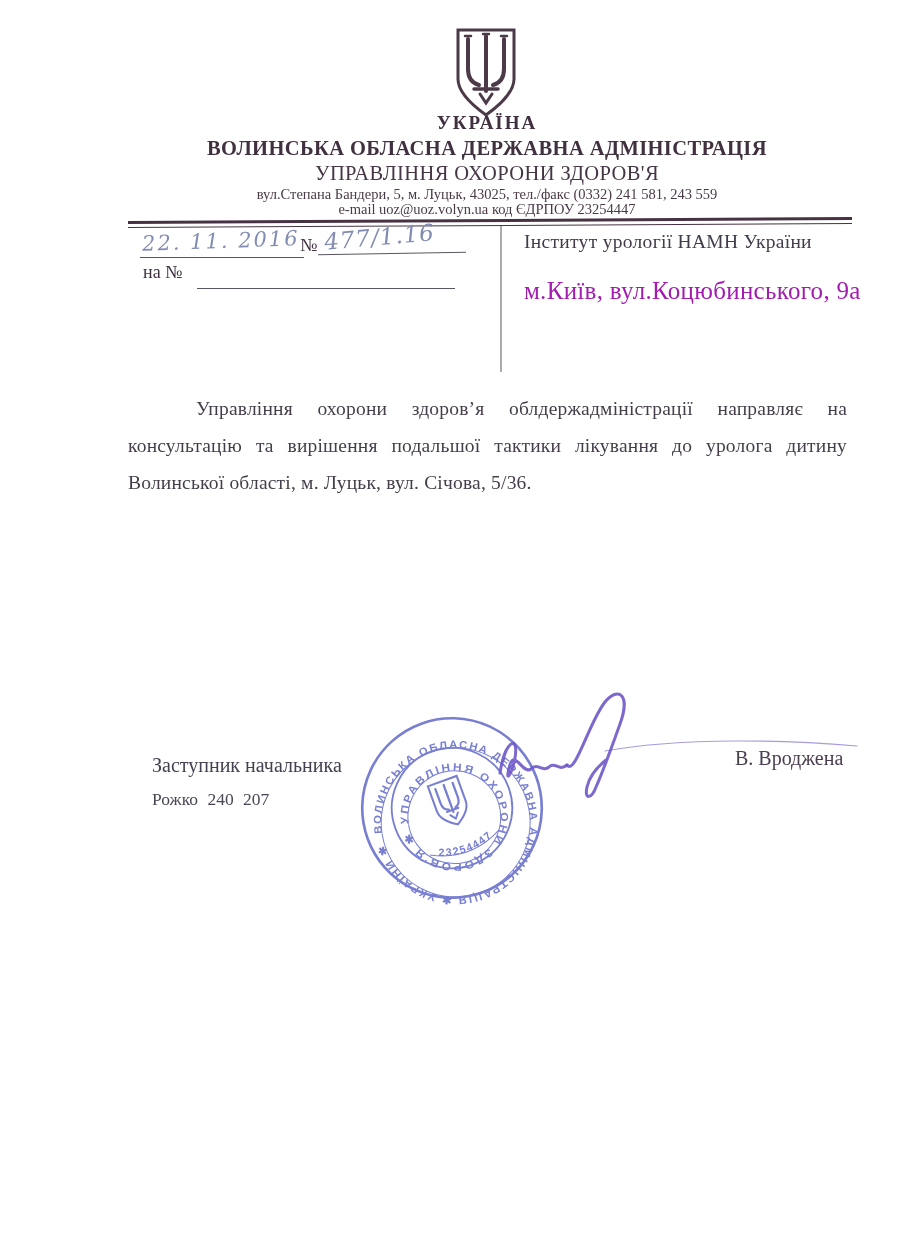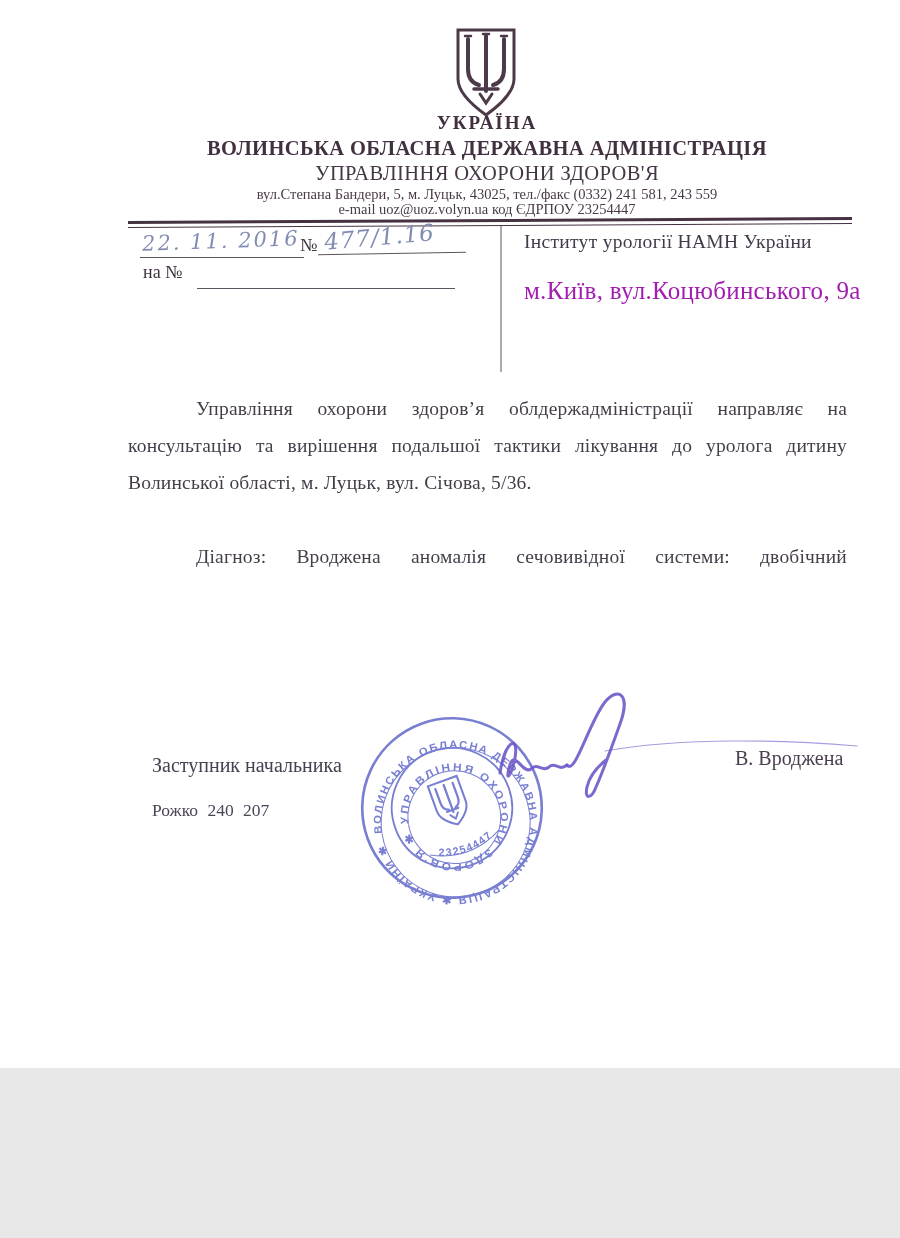--- a/index.html
+++ b/index.html
@@ -1,18 +1,18 @@
 <!DOCTYPE html>
 <html><head>
 <meta charset="utf-8">
 <style>
   * { margin:0; padding:0; box-sizing:border-box; }
   html,body { background:#e8e8e8; }
   .page {
-    position:relative; width:900px; height:1068px; background:#ffffff;
+    position:relative; width:900px; height:1238px; background:#ffffff;
     font-family:"Liberation Serif", serif; color:#3f3140; overflow:hidden;
     margin:0 auto;
   }
   .abs { position:absolute; }
   
   .hdr-center { left:130px; width:714px; text-align:center; }
   .country { top:112px; font-size:19px; font-weight:bold; letter-spacing:2px; color:#41303f; }
   .org { top:137px; font-size:20.5px; font-weight:bold; letter-spacing:.4px; color:#41303f; }
   .dept { top:162px; font-size:20.5px; letter-spacing:.4px; color:#453646; }
   .addr { top:186px; font-size:14.5px; color:#4a3a48; }
@@ -35,21 +35,21 @@
   .rcpt1 { left:524px; top:231px; font-size:19.5px; color:#433a4a; letter-spacing:.3px; }
   .rcpt2 { left:524px; top:277px; font-size:25px; color:#a21caf; letter-spacing:.3px; }
   
   .bodytxt { left:128px; width:719px; font-size:19.5px; color:#453e4a; letter-spacing:.2px; }
   .bline { height:37px; line-height:37px; white-space:normal; }
   .just { text-align:justify; text-align-last:justify; }
   .ind  { text-indent:68px; }
   .p2l2 { margin-left:132px; }
   
   .title-left { left:152px; top:754px; font-size:20px; color:#474051; }
-  .executor   { left:152px; top:789px; font-size:17.5px; color:#4c4556; word-spacing:5px;margin-top:11px; }
+  .executor   { left:152px; top:789px; font-size:17.5px; color:#4c4556; word-spacing:5px; }
   .signer     { left:735px; top:747px; font-size:20px; color:#4b3d50; }
   .stamp-svg  { left:350px; top:706px; width:204px; height:204px; opacity:.82; }
   .sig-svg    { left:455px; top:688px; width:410px; height:130px; }
   .emblem-svg { left:452px; top:27px; width:68px; height:92px; }
 </style>
 </head>
 <body>
 
 <div class="page">
 
@@ -83,21 +83,20 @@
 
   <div class="abs rcpt1">Інститут урології НАМН України</div>
   <div class="abs rcpt2">м.Київ, вул.Коцюбинського, 9а</div>
 
   <div class="abs bodytxt" style="top:390px;">
     <div class="bline just ind">Управління охорони здоров’я облдержадміністрації направляє на</div>
     <div class="bline just">консультацію та вирішення подальшої тактики лікування до уролога дитину</div>
     <div class="bline">Волинської області, м. Луцьк, вул. Січова, 5/36.</div>
   </div>
   <div class="abs bodytxt" style="top:538px;">
-    <div class="bline just ind">Діагноз: Вроджена аномалія сечовивідної системи: двобічний</div>
   </div>
 
   <div class="abs title-left">Заступник начальника</div>
   <div class="abs executor">Рожко 240 207</div>
   <div class="abs signer">В. Вроджена</div>
 
   <svg class="abs stamp-svg" viewBox="0 0 200 200">
     <g transform="rotate(-20 100 100)" fill="none" stroke="#5b63c8">
       <circle cx="100" cy="100" r="88" stroke-width="2.6"></circle>
       <circle cx="100" cy="100" r="59" stroke-width="1.8"></circle>

